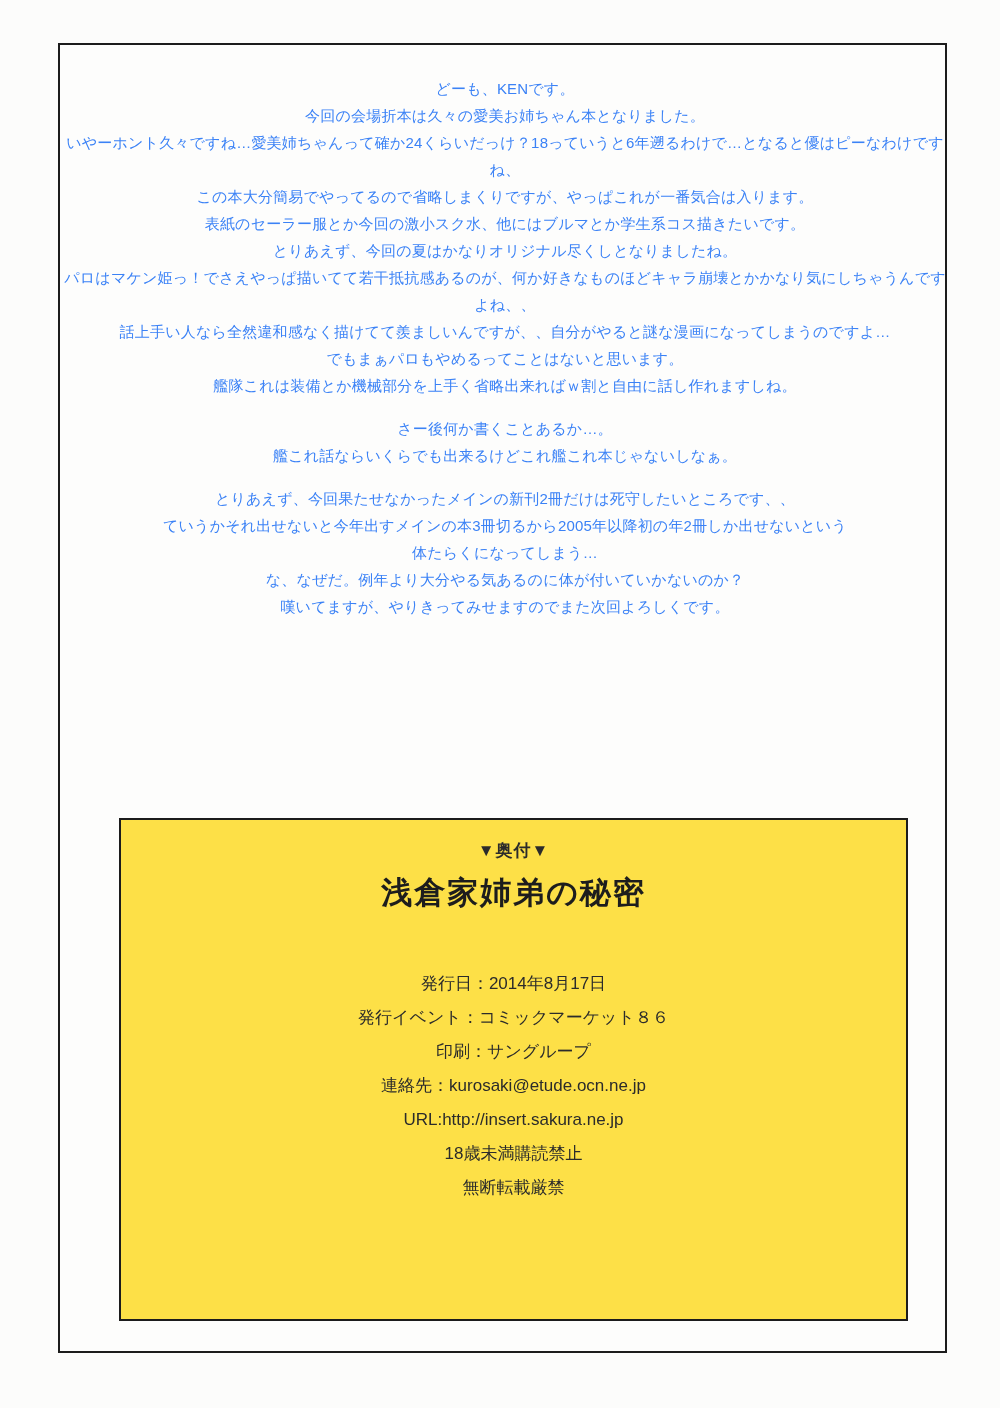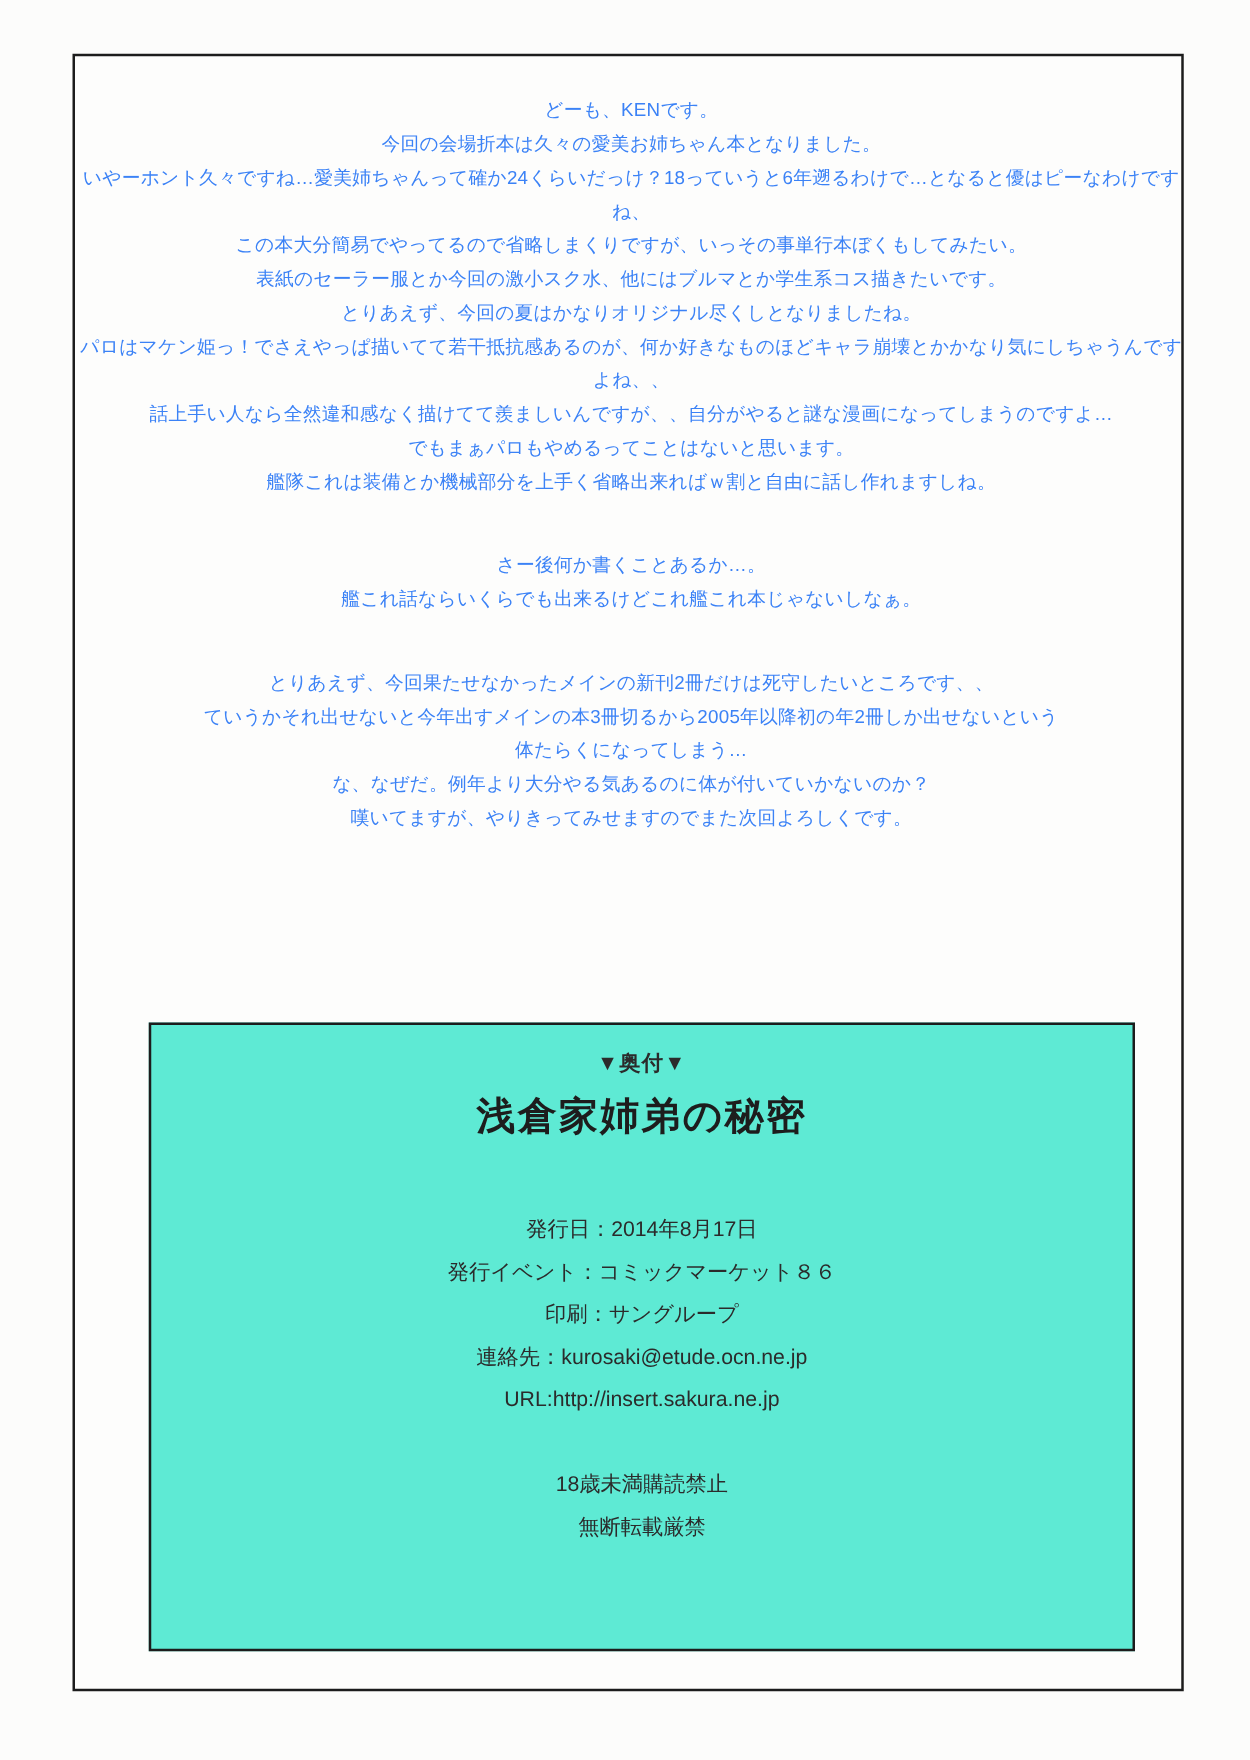--- a/index.html
+++ b/index.html
@@ -30,32 +30,32 @@
     left: 60px;
     top: 75px;
     width: 890px;
     text-align: center;
     font-size: 15px;
     line-height: 27px;
     letter-spacing: 0.2px;
     color: #3b82f6;
   }
   .afterword .para + .para {
-    margin-top: 40px;
+    margin-top: 16px;
   }
   .colophon-box {
     position: absolute;
     left: 119px;
     top: 818px;
     width: 789px;
     height: 503px;
     border: 2px solid #1c1c1c;
     box-sizing: border-box;
     text-align: center;
-    background: #5eead4;
+    background: #fde047;
   }
   .colophon-heading {
     margin-top: 19px;
     font-size: 17px;
     font-weight: bold;
     line-height: 24px;
     letter-spacing: 1px;
   }
   .colophon-title {
     margin-top: 8px;
@@ -66,38 +66,37 @@
     color: #1d1d1d;
   }
   .colophon-details {
     margin-top: 52px;
   }
   .colophon-details .detail-line {
     font-size: 17px;
     line-height: 34px;
   }
   .colophon-notices {
-    margin-top: 34px;
   }
   .colophon-notices .notice-line {
     font-size: 17px;
     line-height: 34px;
   }
 </style>
 </head>
 <body>
 
 <div class="page-frame"></div>
 
 <div class="afterword">
   <div class="para">
     <div>どーも、KENです。</div>
     <div>今回の会場折本は久々の愛美お姉ちゃん本となりました。</div>
     <div>いやーホント久々ですね…愛美姉ちゃんって確か24くらいだっけ？18っていうと6年遡るわけで…となると優はピーなわけですね、</div>
-    <div>この本大分簡易でやってるので省略しまくりですが、いっその事単行本ぼくもしてみたい。</div>
+    <div>この本大分簡易でやってるので省略しまくりですが、やっぱこれが一番気合は入ります。</div>
     <div>表紙のセーラー服とか今回の激小スク水、他にはブルマとか学生系コス描きたいです。</div>
     <div>とりあえず、今回の夏はかなりオリジナル尽くしとなりましたね。</div>
     <div>パロはマケン姫っ！でさえやっぱ描いてて若干抵抗感あるのが、何か好きなものほどキャラ崩壊とかかなり気にしちゃうんですよね、、</div>
     <div>話上手い人なら全然違和感なく描けてて羨ましいんですが、、自分がやると謎な漫画になってしまうのですよ…</div>
     <div>でもまぁパロもやめるってことはないと思います。</div>
     <div>艦隊これは装備とか機械部分を上手く省略出来ればｗ割と自由に話し作れますしね。</div>
   </div>
   <div class="para">
     <div>さー後何か書くことあるか…。</div>
     <div>艦これ話ならいくらでも出来るけどこれ艦これ本じゃないしなぁ。</div>

